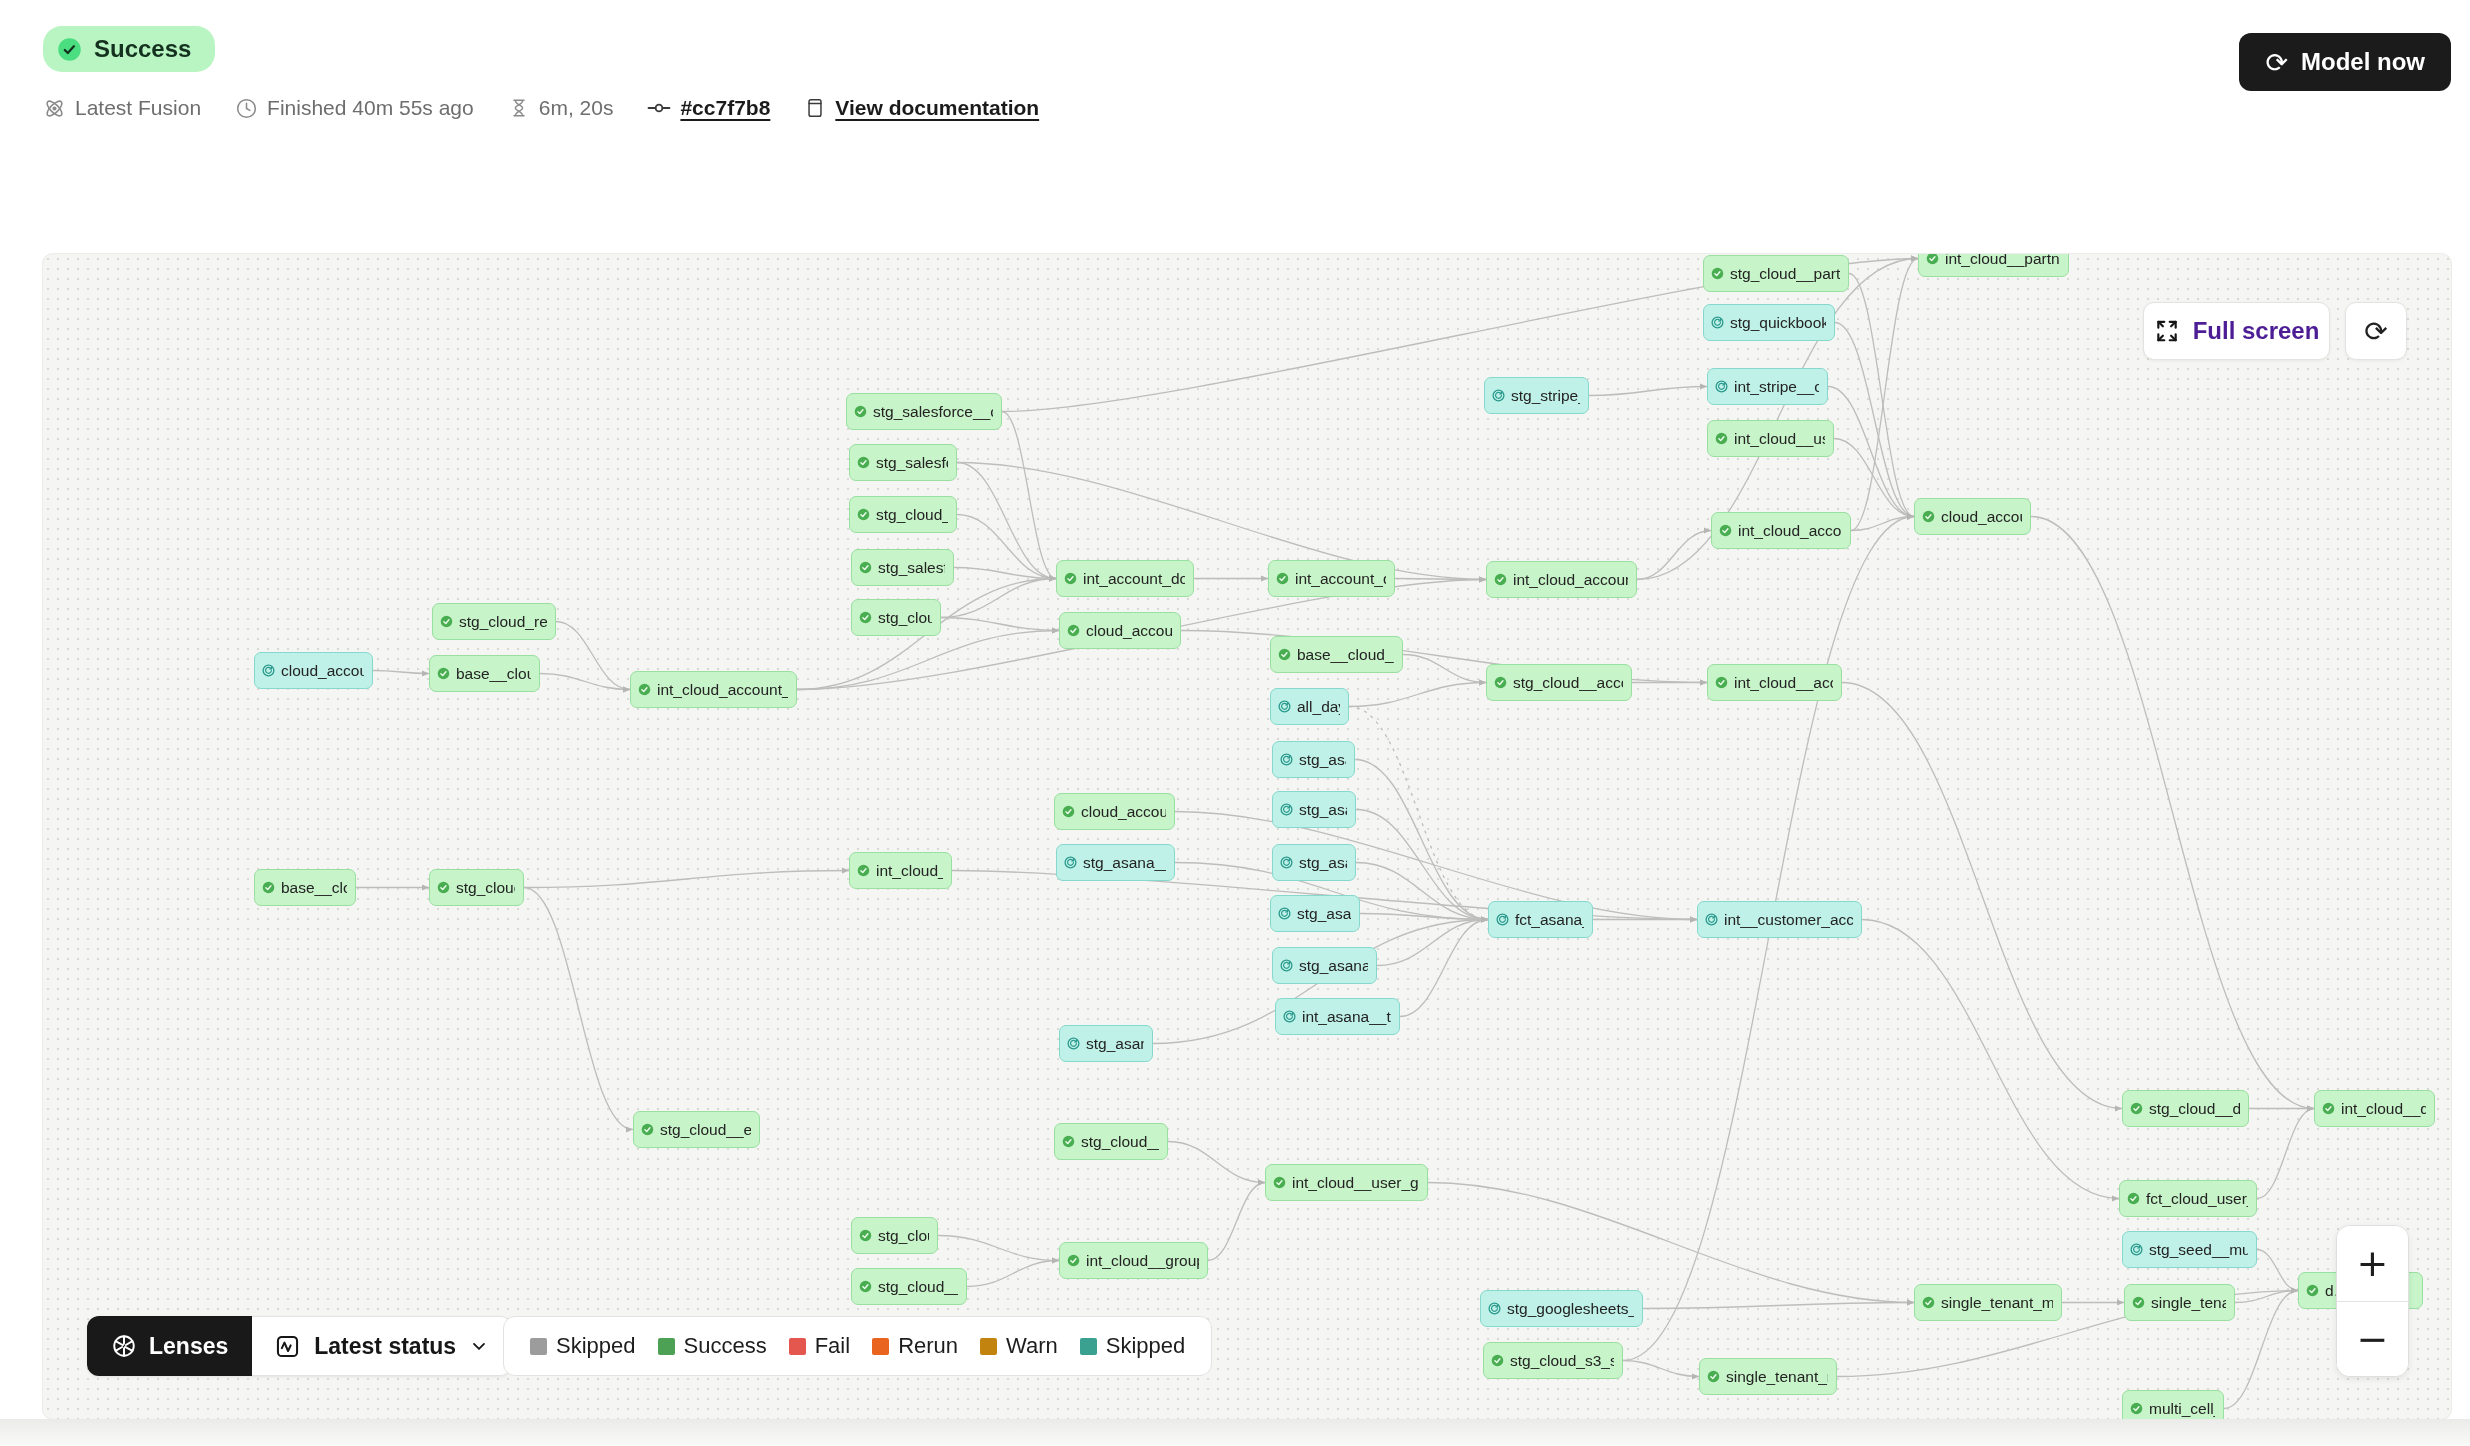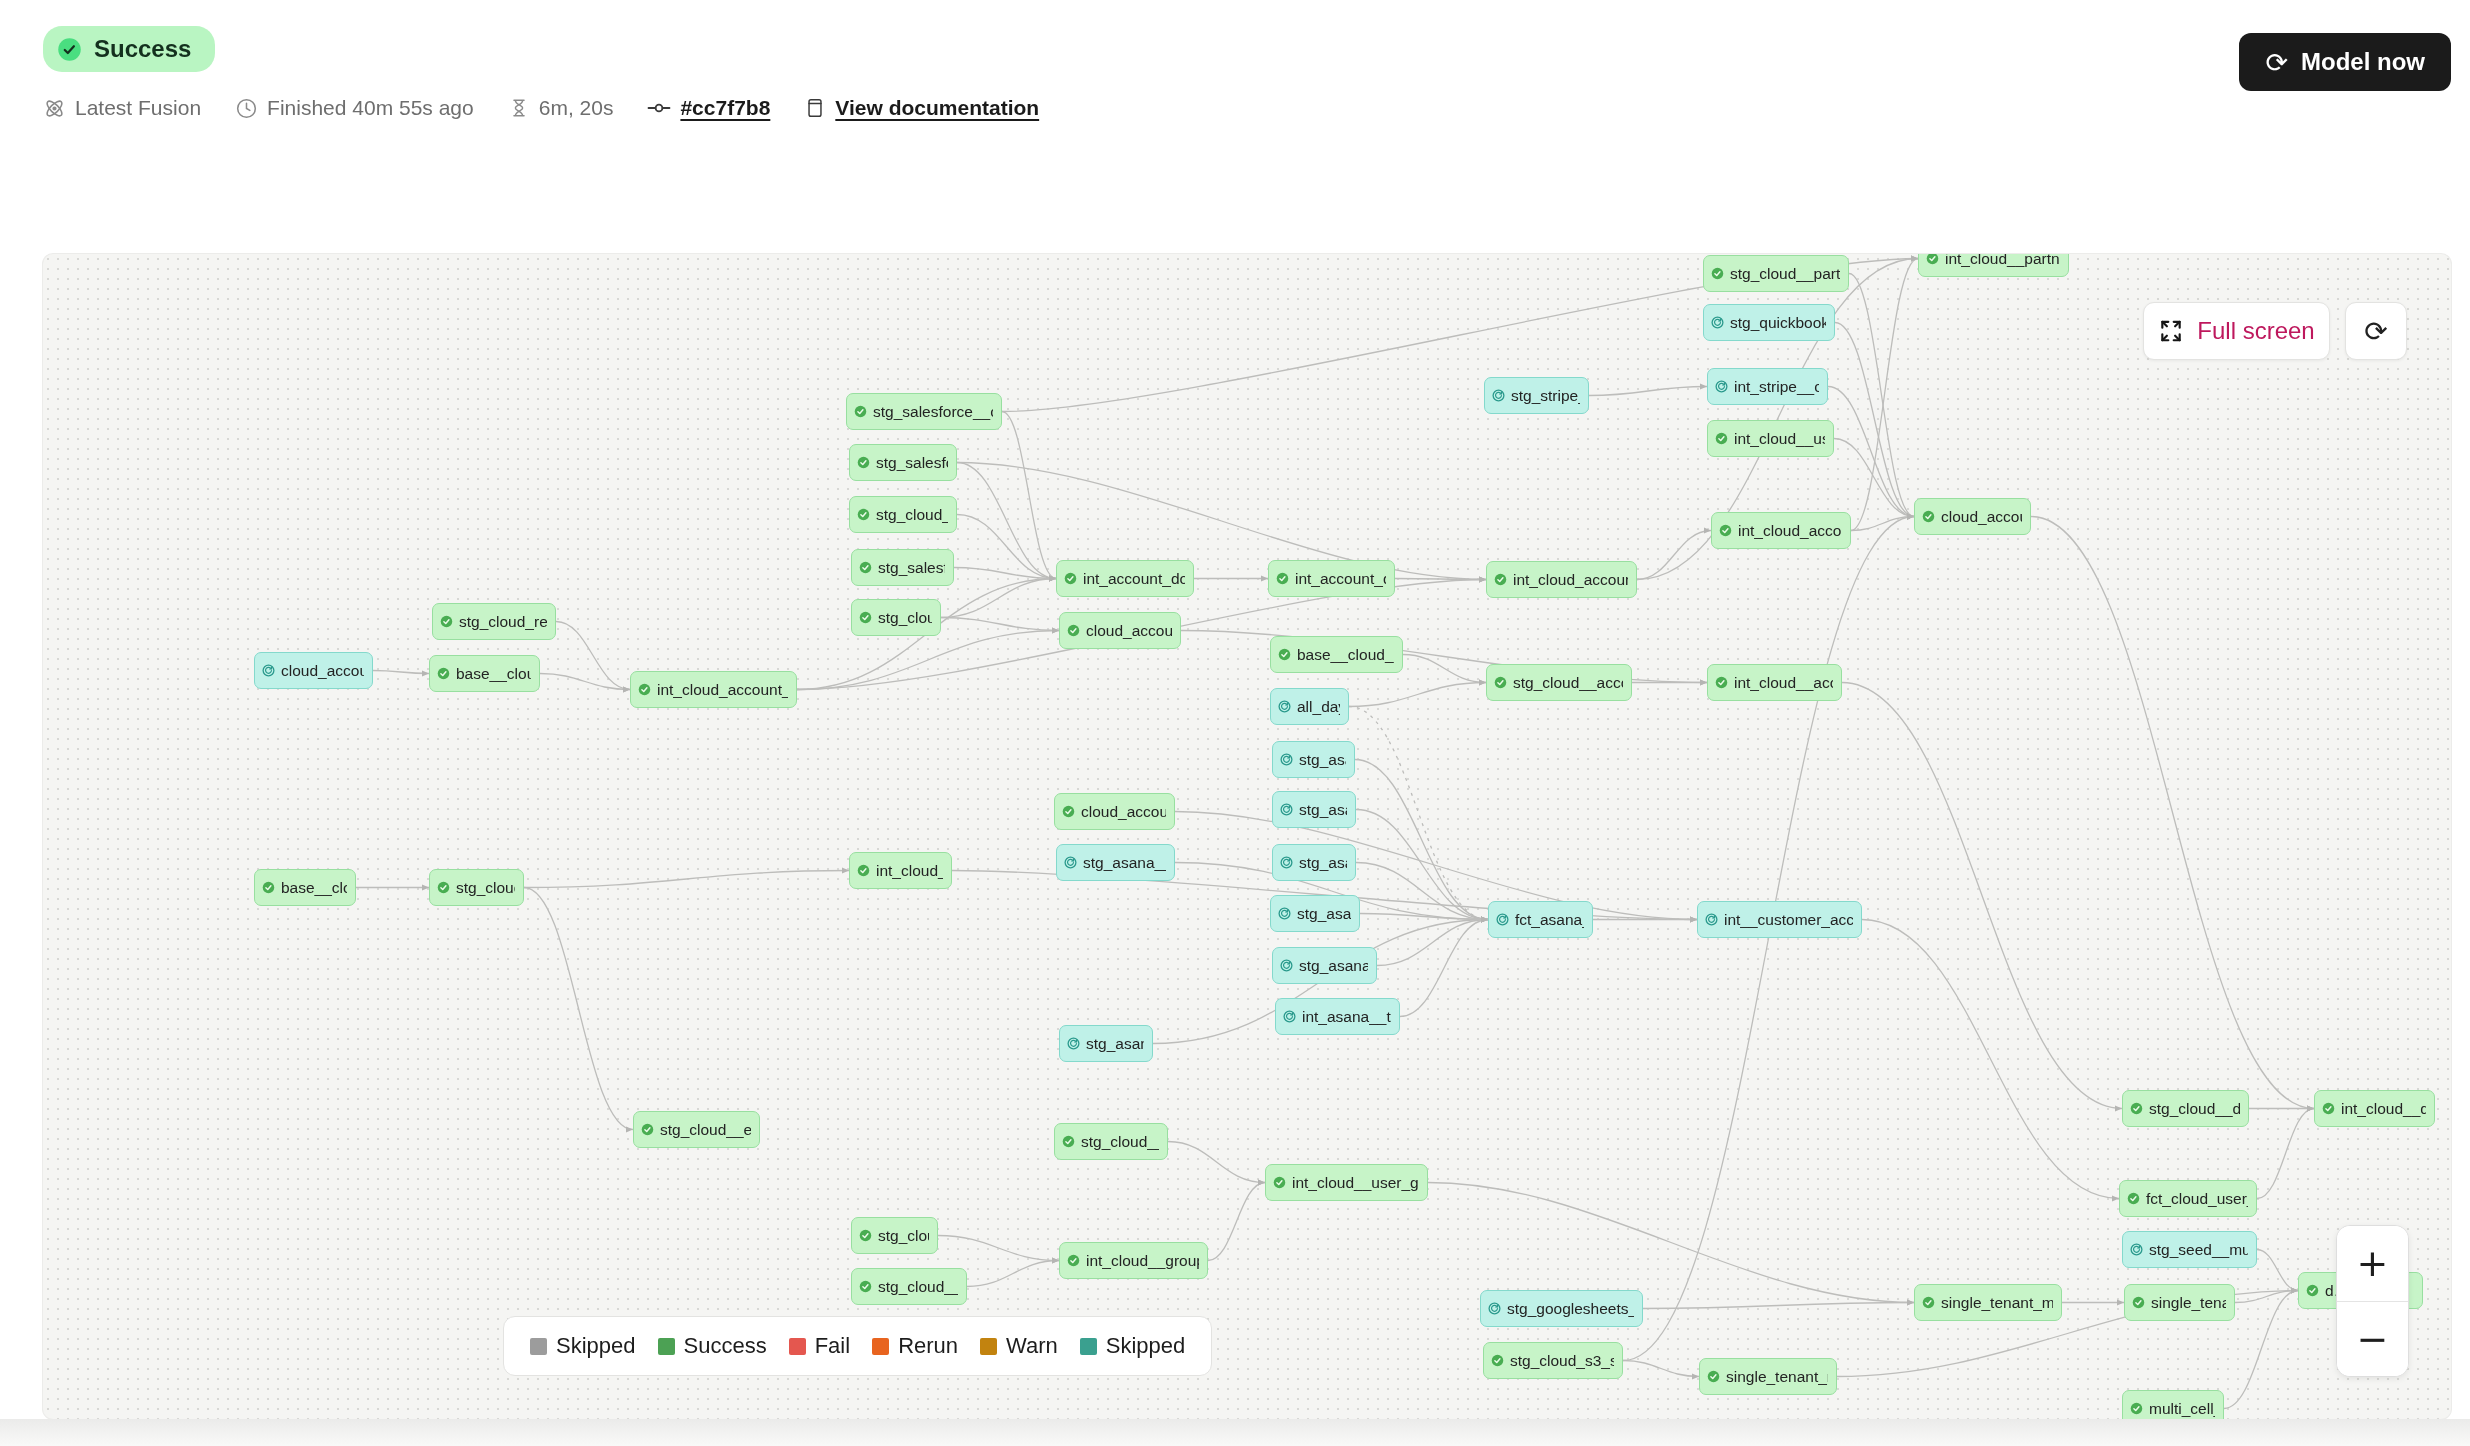--- a/index.html
+++ b/index.html
@@ -43,21 +43,21 @@
   .node { position:absolute; height:37px; display:flex; align-items:center; gap:6px; padding:0 8px 0 7px;
           border-radius:7px; font-size:15.5px; color:#232323; white-space:nowrap; overflow:hidden; cursor:pointer; }
   .node.success { background:#c7f4c8; border:1px solid #98dfa0; }
   .node.reused  { background:#bff1e8; border:1px solid #84d9cc; }
   .node .nlabel { overflow:hidden; text-overflow:clip; }
 
   
   .ctl { position:absolute; background:#ffffff; border:1px solid #e3e3e1; border-radius:11px;
          box-shadow:0 1px 3px rgba(0,0,0,0.06); display:flex; align-items:center; justify-content:center;
          font-family:inherit; cursor:pointer; }
-  .fullscreen-btn { left:2100px; top:48px; width:187px; height:58px; gap:13px; font-size:24px; font-weight:400; color:#be185d; }
+  .fullscreen-btn { left:2100px; top:48px; width:187px; height:58px; gap:13px; font-size:24px; font-weight:700; color:#4c1d95; }
   .refresh-btn { left:2302px; top:48px; width:62px; height:58px; font-size:28px; color:#222; }
   .refresh-btn .glyph, .zoom-btn { font-family:"DejaVu Sans", sans-serif; }
 
   .zoom-ctl { position:absolute; left:2293px; top:971px; width:73px; height:152px; background:#fff;
               border:1px solid #dedede; border-radius:14px; box-shadow:0 2px 6px rgba(0,0,0,0.08);
               display:flex; flex-direction:column; overflow:hidden; }
   .zoom-btn { flex:1; display:flex; align-items:center; justify-content:center; font-size:38px; color:#1e1e1e;
               background:#fff; border:none; cursor:pointer; }
   .zoom-divider { height:1px; background:#e4e4e4; }
 
@@ -747,20 +747,39 @@
   <div class="ctl refresh-btn">
     <span class="glyph">⟳</span>
   </div>
 
   <div class="zoom-ctl">
     <button class="zoom-btn">+</button>
     <div class="zoom-divider"></div>
     <button class="zoom-btn">−</button>
   </div>
 
+  <div class="lenses-bar">
+    <div class="lenses-btn">
+      <svg width="26" height="26" viewBox="0 0 24 24" fill="none" stroke="#ffffff" stroke-width="1.8" stroke-linecap="round">
+        <circle cx="12" cy="12" r="9"></circle>
+        <path d="M12 3v7M19.8 7.5l-6.1 3.6M19.8 16.5L13 12.9M12 21v-7M4.2 16.5l6.1-3.6M4.2 7.5L11 11.1"></path>
+      </svg>
+      <span>Lenses</span>
+    </div>
+    <div class="status-select">
+      <svg width="27" height="27" viewBox="0 0 24 24" fill="none" stroke="#161616" stroke-width="1.8" stroke-linecap="round" stroke-linejoin="round">
+        <rect x="3.5" y="3.5" width="17" height="17" rx="3.5"></rect>
+        <path d="M7 13.5l2.3-5 3.2 7.5 2.3-5"></path>
+      </svg>
+      <span>Latest status</span>
+      <svg width="20" height="20" viewBox="0 0 24 24" fill="none" stroke="#161616" stroke-width="2.2" stroke-linecap="round" stroke-linejoin="round">
+        <path d="M6 9.5l6 6 6-6"></path>
+      </svg>
+    </div>
+  </div>
 
   <div class="legend" id="legend-box">
       <span class="legend-item">
         <span class="swatch" style="background: rgb(156, 156, 156);"></span>
         <span>Skipped</span>
       </span>
       <span class="legend-item">
         <span class="swatch" style="background: rgb(76, 161, 84);"></span>
         <span>Success</span>
       </span>

